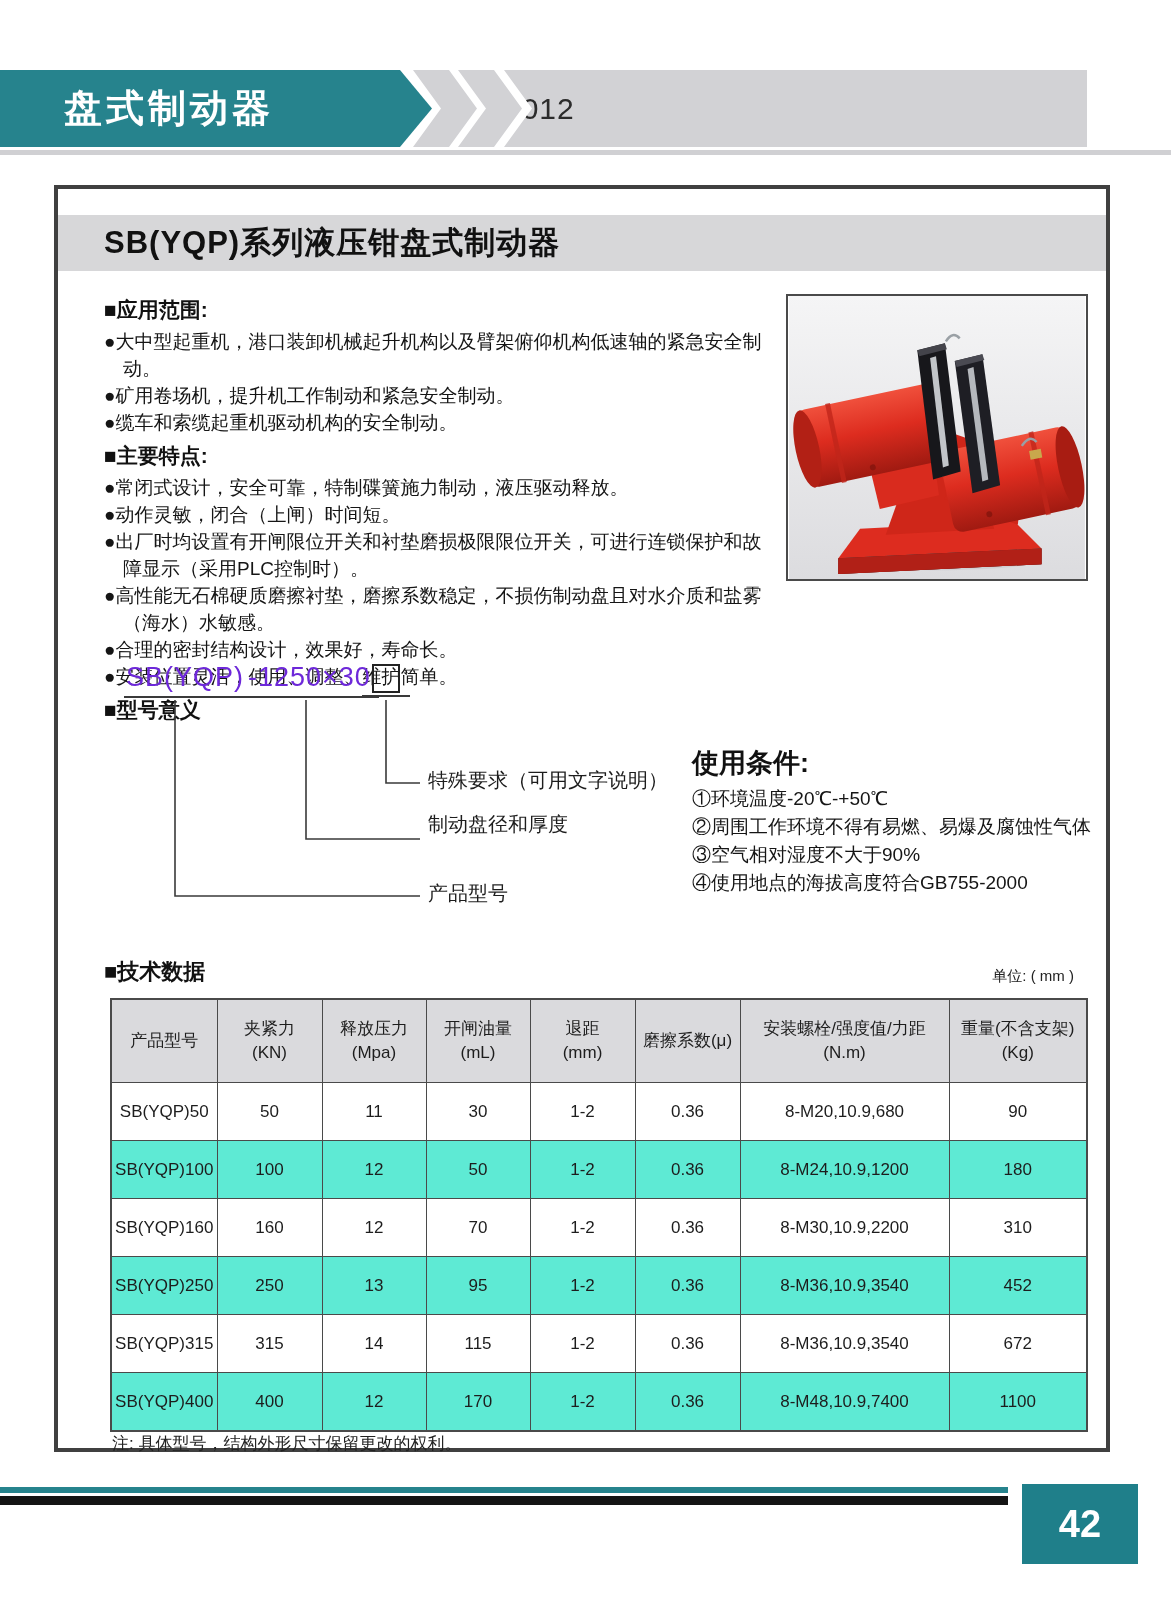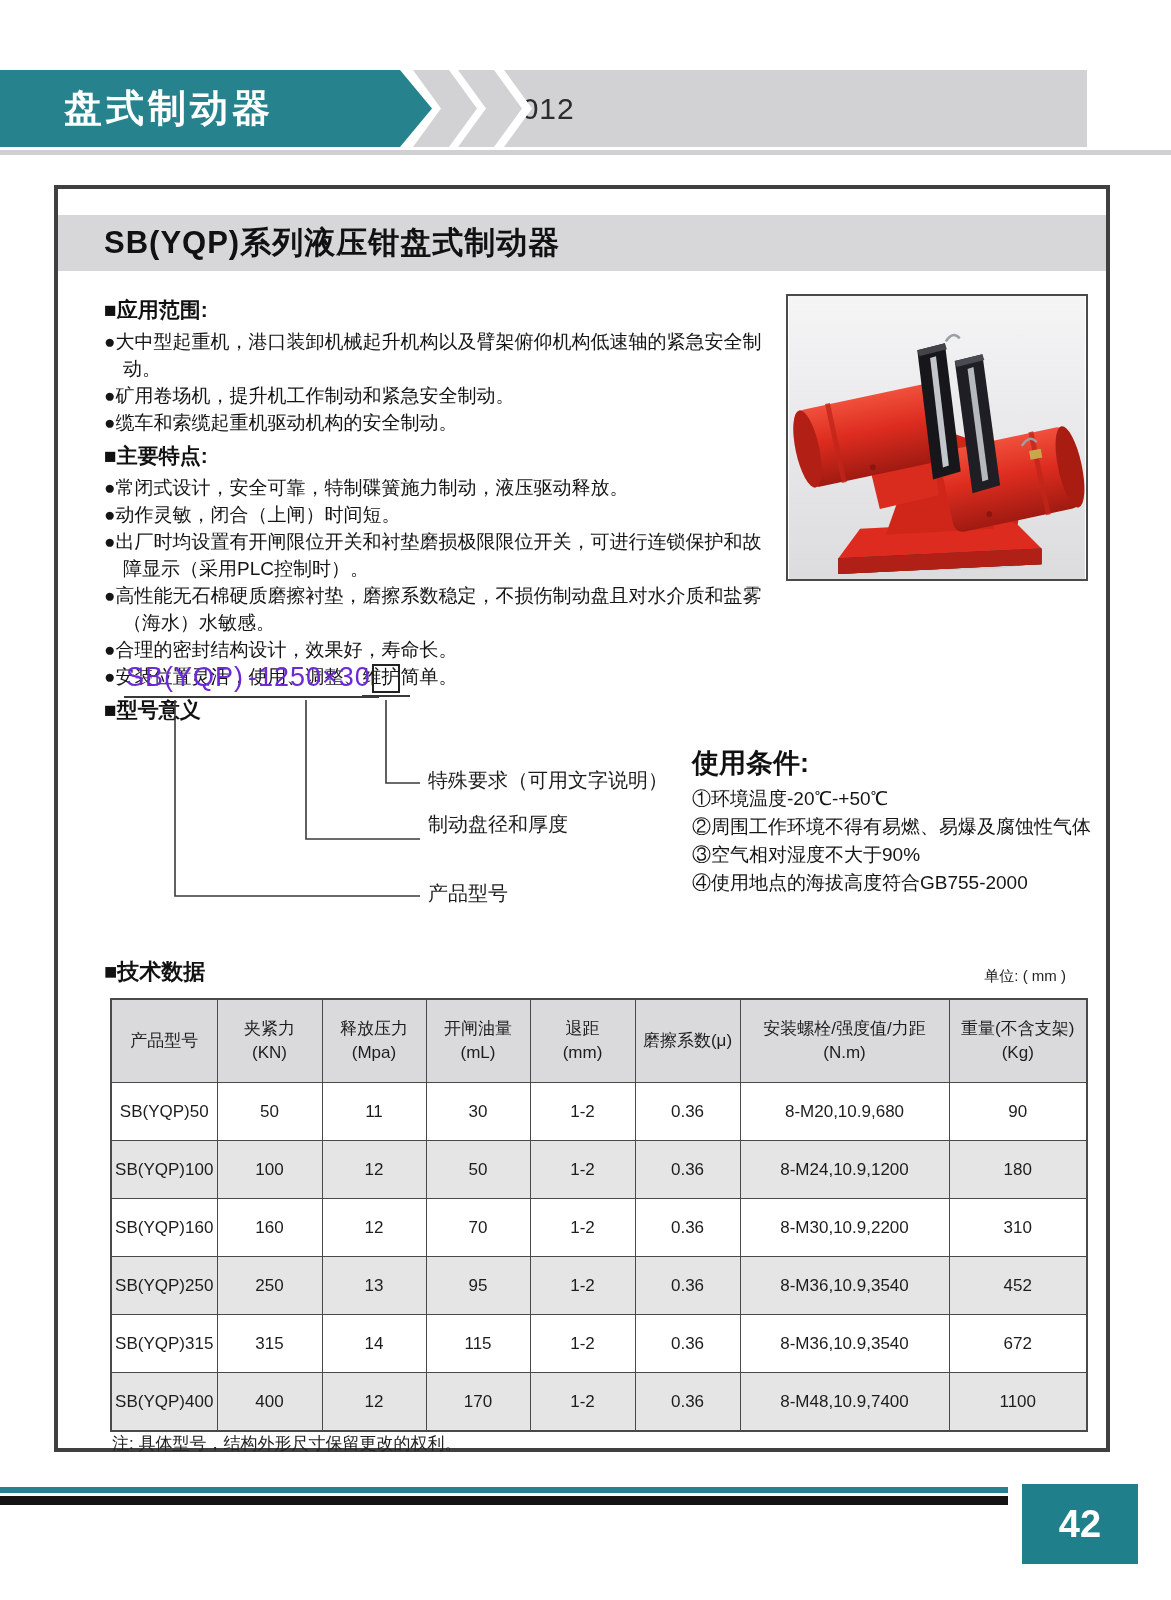--- a/index.html
+++ b/index.html
@@ -64,33 +64,33 @@
   .dlabel.l-disc    { top:152px; }
   .dlabel.l-product { top:221px; }
 
   
   .conditions { position:absolute; left:634px; top:556px; width:424px; }
   .cond-h { font-size:27px; font-weight:bold; margin-bottom:4px; color:#111; }
   .cond-item { font-size:19px; line-height:28px; color:#151515; }
 
   
   .tech-h { position:absolute; left:46px; top:768px; font-size:22px; font-weight:bold; color:#111; }
-  .unit-label { position:absolute; right:40px; top:778px; font-size:15px; color:#222; }
+  .unit-label { position:absolute; right:32px; top:778px; font-size:15px; color:#222; }
   table.tech-table {
     position:absolute; left:52px; top:809px; width:976px;
     border-collapse:collapse; table-layout:fixed; border:2px solid #4a4a4a;
     font-size:17px; color:#1d1d1d;
   }
   .tech-table th, .tech-table td {
     border:1px solid #4a4a4a; text-align:center; vertical-align:middle;
     font-weight:normal; padding:0 2px; overflow:hidden;
   }
   .tech-table thead th { height:82px; background:#dadadd; white-space:pre-line; line-height:1.4; }
   .tech-table tbody td { height:57px; }
-  .tech-table tbody tr.alt { background:#e5e5e5; }
+  .tech-table tbody tr.alt { background:#5eead4; }
   .table-note { position:absolute; left:54px; top:1243px; font-size:17px; color:#222; }
 
   
   .footer-teal  { position:absolute; left:0; top:1487px; width:1008px; height:6px; background:#26838d; }
   .footer-black { position:absolute; left:0; top:1496px; width:1008px; height:9px; background:#141414; }
   .page-num {
     position:absolute; left:1022px; top:1484px; width:116px; height:80px; background:#1f7f8a;
     color:#ffffff; display:flex; align-items:center; justify-content:center;
     font-size:38px; font-weight:bold;
   }

